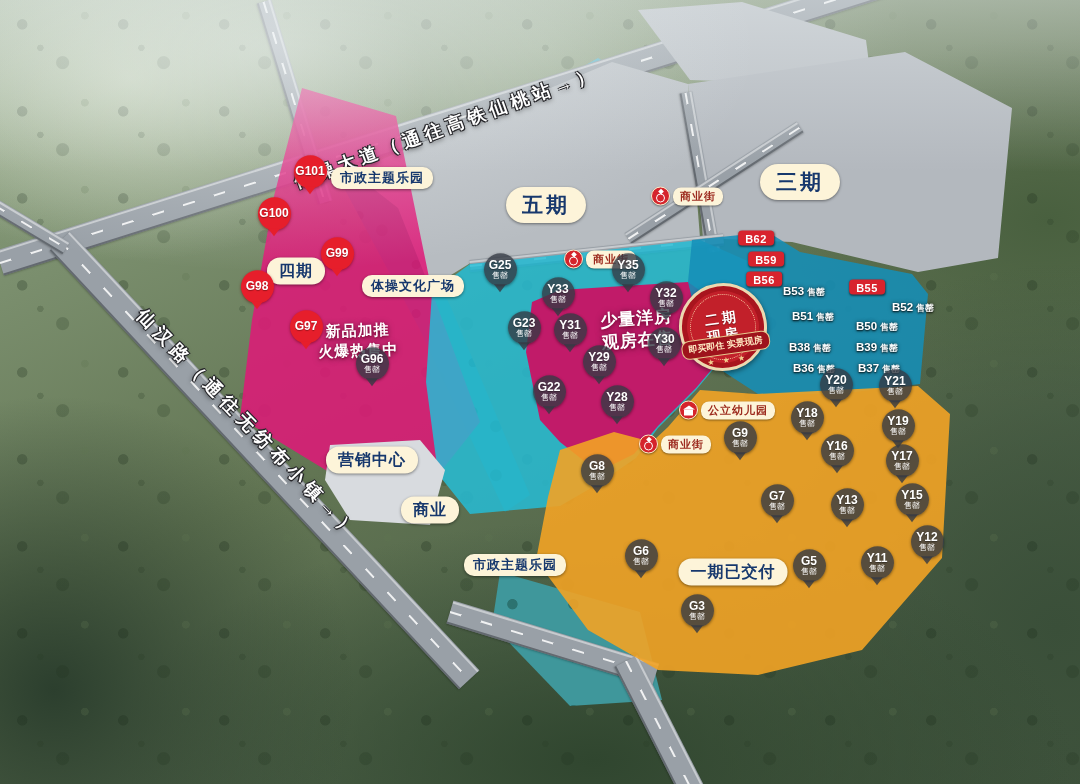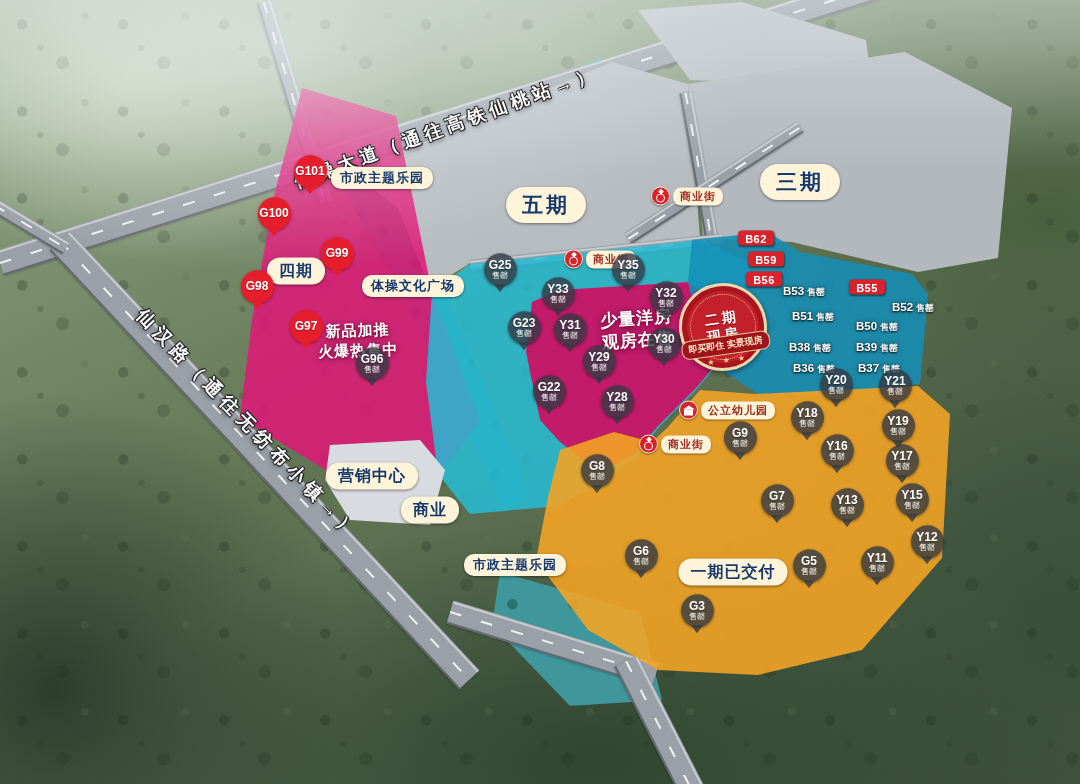--- a/index.html
+++ b/index.html
@@ -157,21 +157,21 @@
 
   <div class="rlabel rlabel-top">体操大道（通往高铁仙桃站→）</div>
   <div class="rlabel rlabel-left">仙汉路（通往无纺布小镇→）</div>
 
   <div class="layer" id="labels-layer">
       <div class="z-label z-sm" style="left: 382px; top: 178px;">市政主题乐园</div>
       <div class="z-label z-lg" style="left: 546px; top: 205px;">五期</div>
       <div class="z-label z-lg" style="left: 800px; top: 182px;">三期</div>
       <div class="z-label z-md" style="left: 296px; top: 271px;">四期</div>
       <div class="z-label z-sm" style="left: 413px; top: 286px;">体操文化广场</div>
-      <div class="z-label z-md" style="left: 372px; top: 460px; margin-top: 16px;">营销中心</div>
+      <div class="z-label z-md" style="left: 372px; top: 460px;">营销中心</div>
       <div class="z-label z-md" style="left: 430px; top: 510px;">商业</div>
       <div class="z-label z-sm" style="left: 515px; top: 565px;">市政主题乐园</div>
       <div class="z-label z-md" style="left: 733px; top: 572px;">一期已交付</div>
       <div class="ilabel" style="left: 573px; top: 259px;">
         <div class="mini-icon">
           <div class="glyph-ring"></div>
         </div>
         <div class="mini-pill">商业街</div>
       </div>
       <div class="ilabel" style="left: 660px; top: 196px;">

